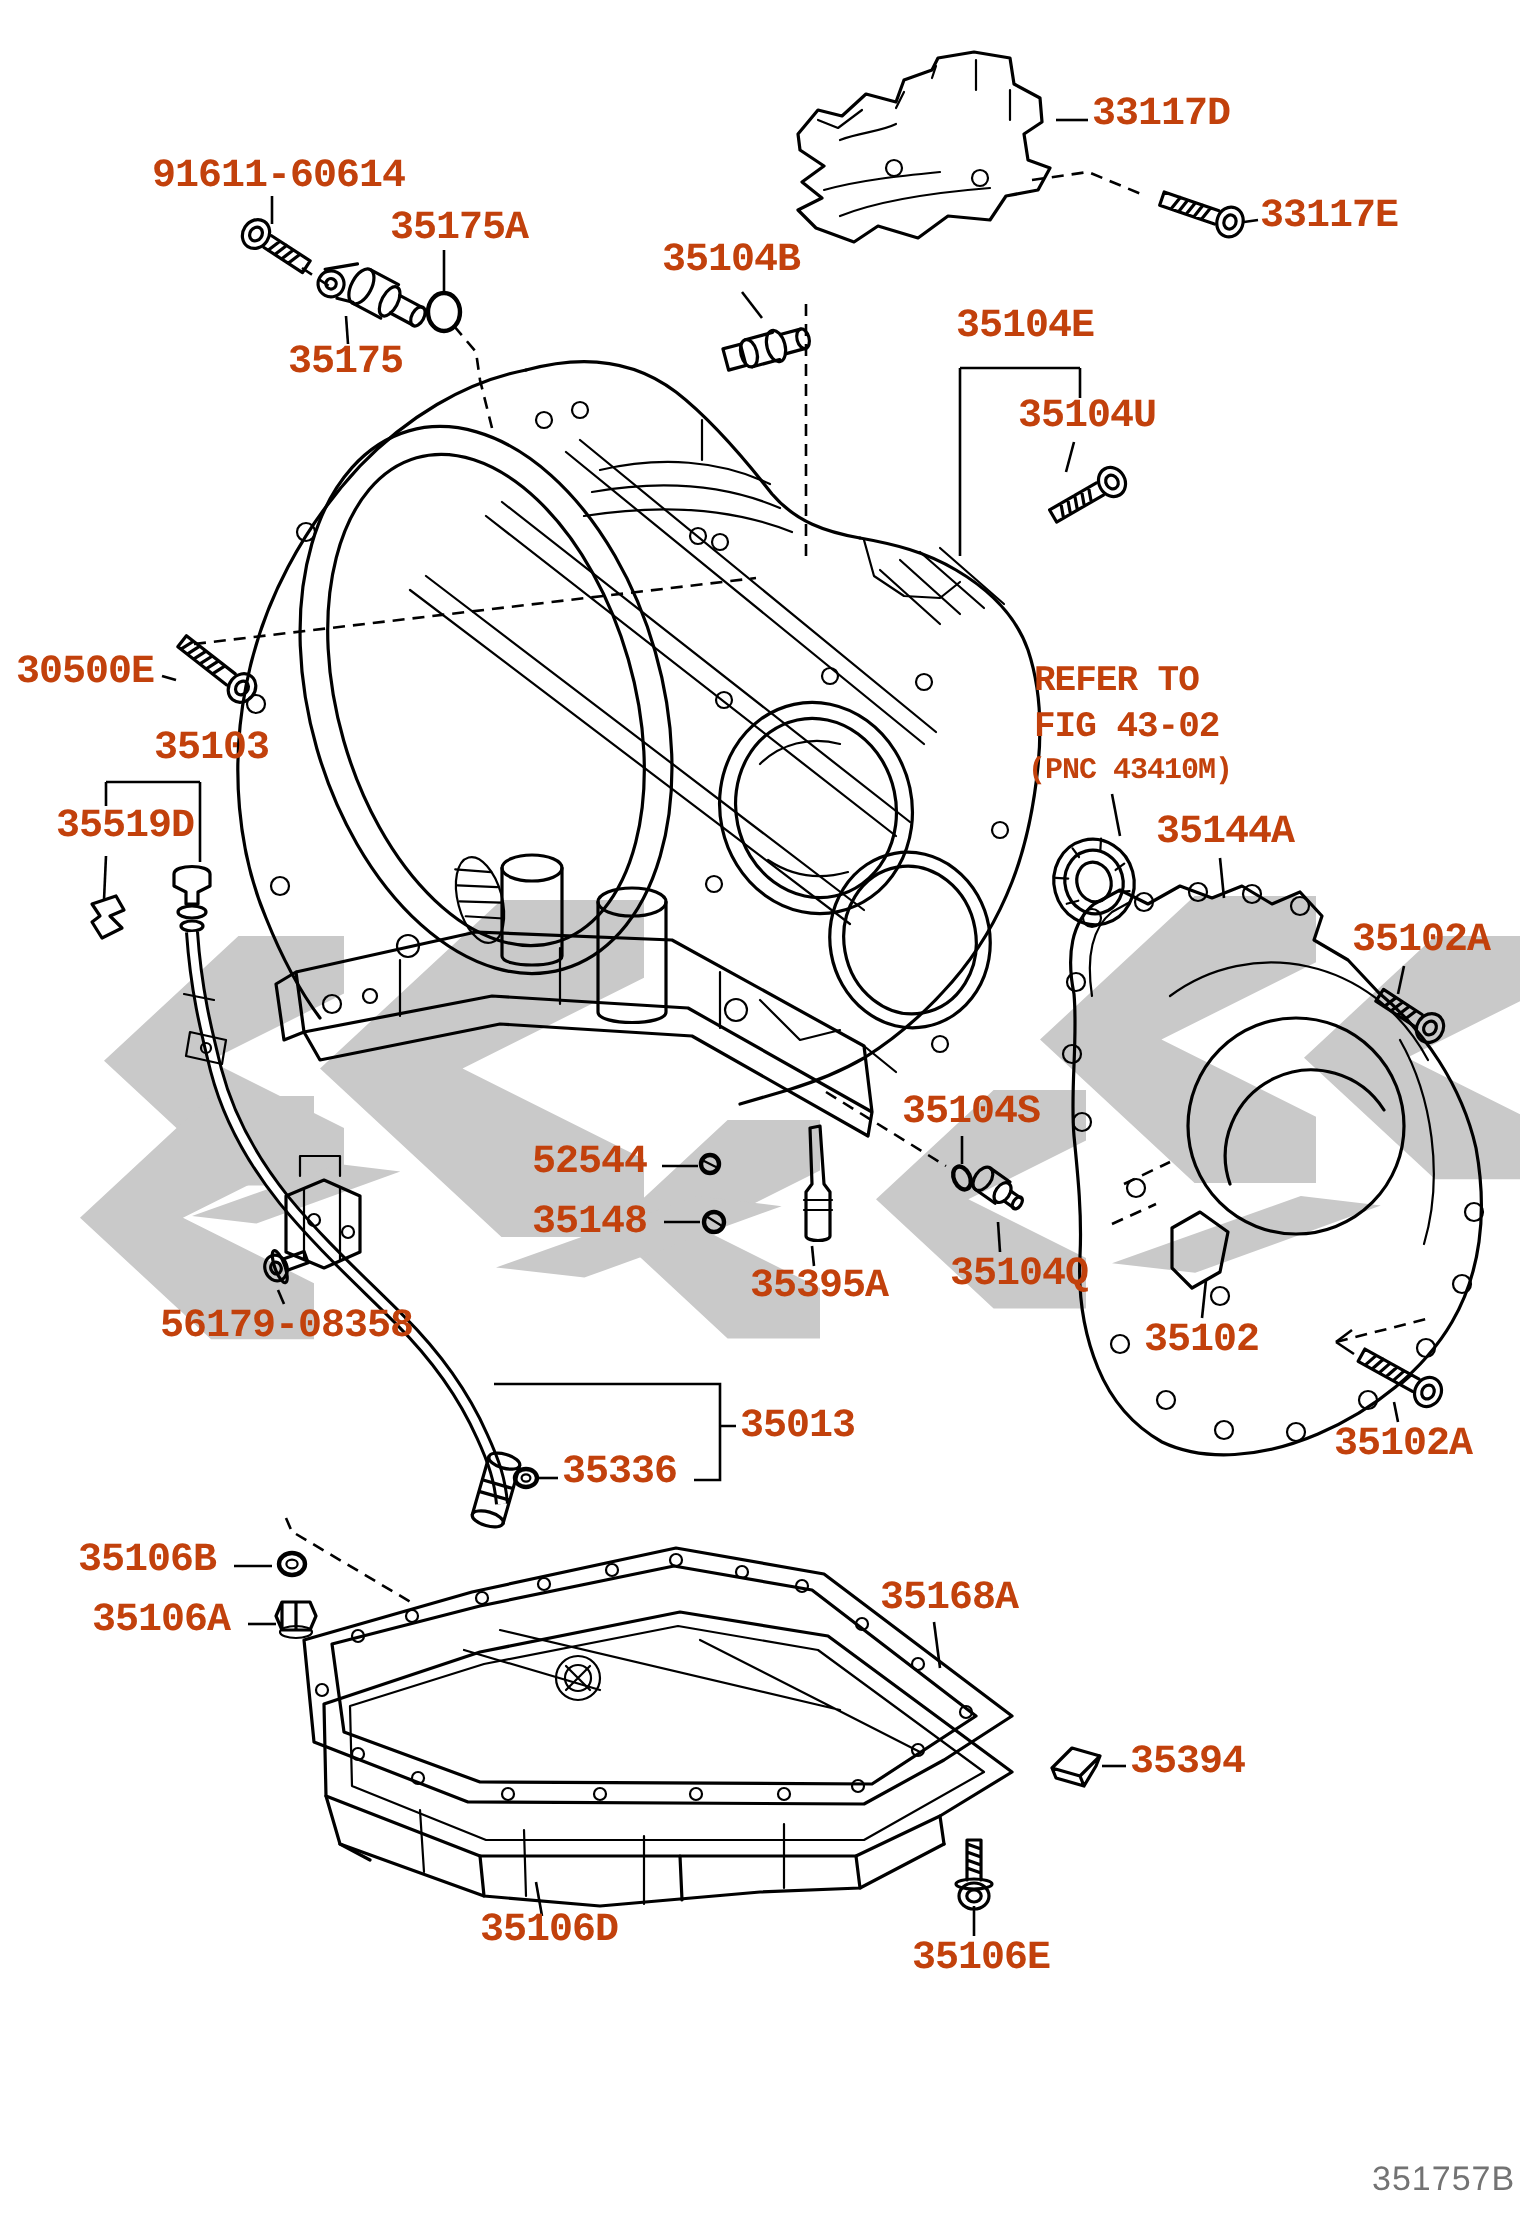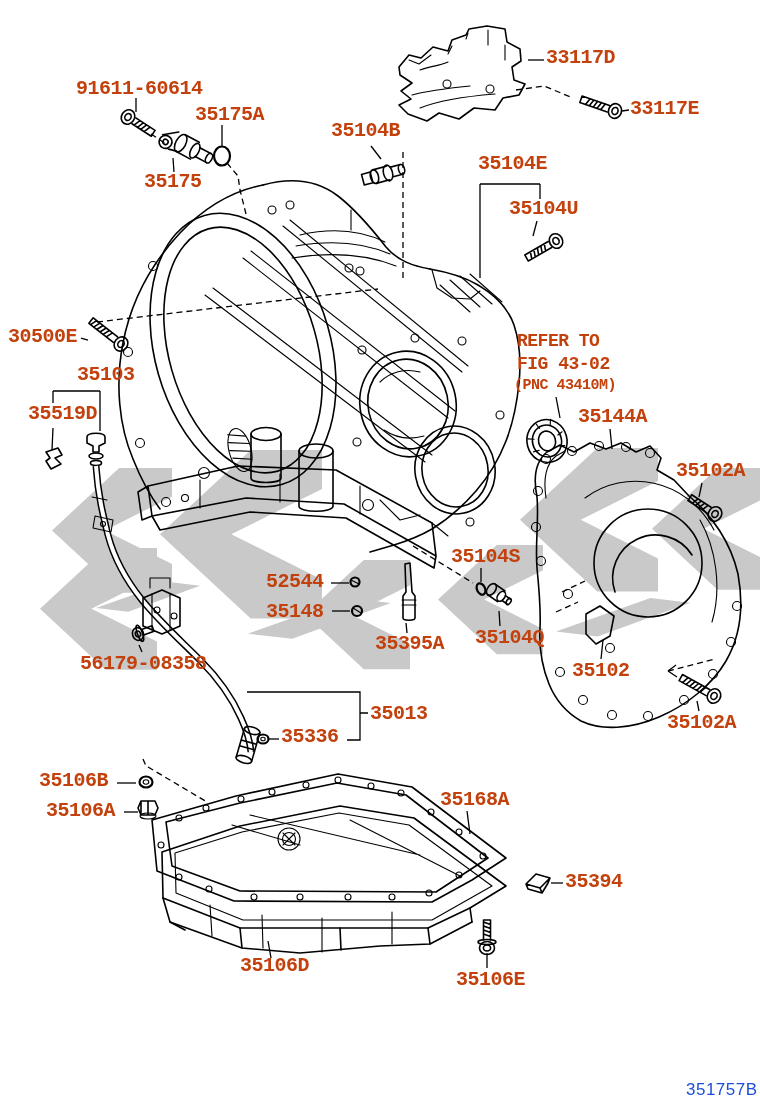--- a/index.html
+++ b/index.html
@@ -6,21 +6,21 @@
   .stage{position:relative;width:760px;height:1112px;background:#ffffff;overflow:hidden;
          font-family:"Liberation Mono", monospace;}
   .stage svg{position:absolute;left:0;top:0;}
   #labels-layer{position:absolute;left:0;top:0;width:760px;height:1112px;pointer-events:none;}
   .part-label{position:absolute;font-family:"Liberation Mono", monospace;font-weight:bold;
               font-size:20px;line-height:20px;letter-spacing:-0.5px;color:#c2410c;white-space:nowrap;
               pointer-events:auto;}
   .part-label.note{font-size:18px;line-height:18px;}
   .part-label.pnc{font-size:15px;line-height:16px;}
   .figure-code{position:absolute;left:686px;top:1080px;font-family:"Liberation Sans", sans-serif;
-               font-size:17px;color:#1d4ed8;letter-spacing:0.5px;}
+               font-size:17px;color:#737373;letter-spacing:0.5px;}
   
   .st{stroke:#000;fill:none;stroke-width:1.6;stroke-linecap:round;stroke-linejoin:round;}
   .tn{stroke:#000;fill:none;stroke-width:1.1;stroke-linecap:round;stroke-linejoin:round;}
   .bd{stroke:#000;fill:none;stroke-width:2.2;stroke-linecap:round;stroke-linejoin:round;}
   .ld{stroke:#000;fill:none;stroke-width:1.3;}
   .dsh{stroke:#000;fill:none;stroke-width:1.3;stroke-dasharray:6 4;}
   .wm{fill:#c9c9c9;}
 </style>
 </head>
 <body>

